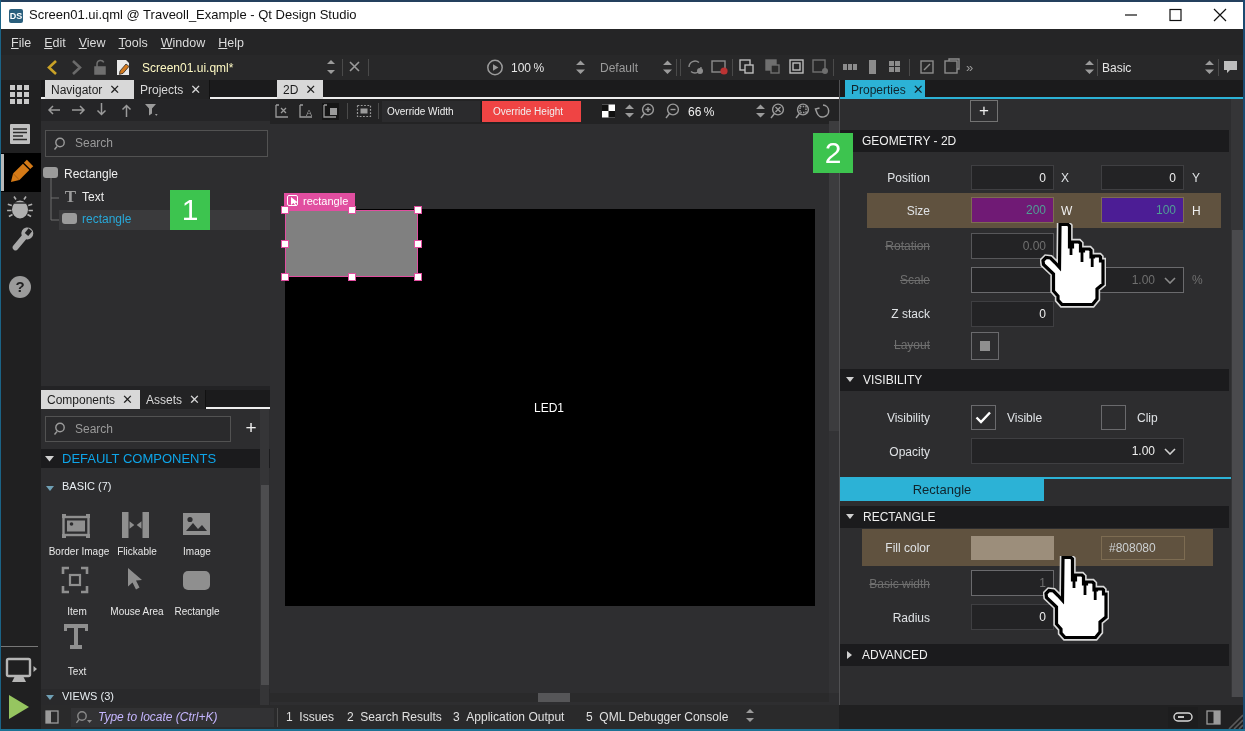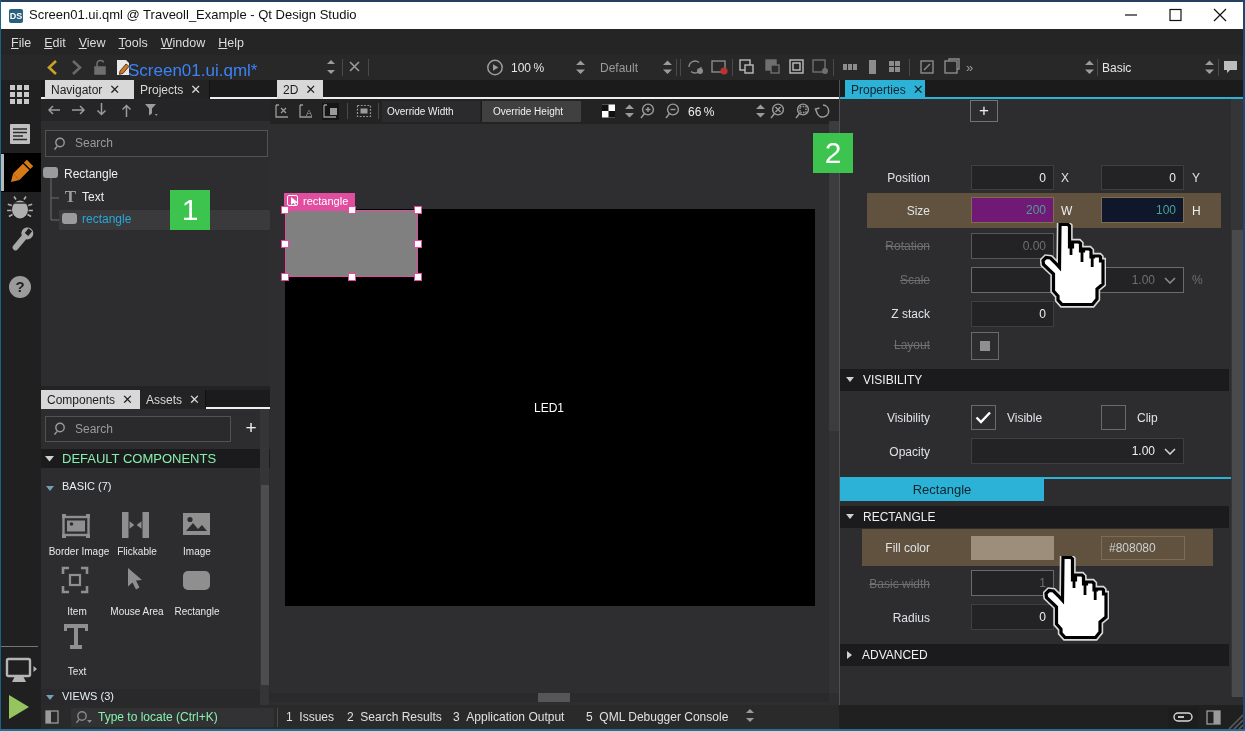--- a/index.html
+++ b/index.html
@@ -111,21 +111,21 @@
     <rect x="945" y="6" width="12" height="12"></rect>
     <path d="M949 6v-2h10v10h-2"></path>
   </g>
   <text x="966" y="17" fill="#9b9b9b" font-size="13">»</text>
   <path d="M1085 10l4.5-4.5 4.5 4.5z M1085 14.5l4.5 4.5 4.5-4.5z" fill="#9b9b9b"></path>
   <rect x="1097" y="4" width="1" height="17" fill="#4a4a4a"></rect>
   <path d="M1205 10l4.5-4.5 4.5 4.5z M1205 14.5l4.5 4.5 4.5-4.5z" fill="#9b9b9b"></path>
   <rect x="1218" y="4" width="1" height="17" fill="#4a4a4a"></rect>
   <path d="M1224 6h13v9h-7l-3 3v-3h-3z" fill="#bdbdbd"></path>
 </svg>
-<div class="abs" style="left:128px;top:61px;color:#3b82f6;font-size:17px;">Screen01.ui.qml*</div>
+<div class="abs" style="left:142px;top:61px;color:#fef9c3;font-size:12px;">Screen01.ui.qml*</div>
 <div class="abs" style="left:511px;top:61px;color:#e6e6e6;font-size:12px;">100 %</div>
 <div class="abs" style="left:600px;top:61px;color:#9b9b9b;font-size:12px;">Default</div>
 <div class="abs" style="left:1102px;top:61px;color:#e6e6e6;font-size:12px;">Basic</div>
 
 <div class="abs" style="left:0;top:80px;width:41px;height:649px;background:#202021;"></div>
 <svg class="abs" style="left:0;top:80px;" width="41" height="649" viewBox="0 0 41 649">
 
   <g fill="#c8c8c8">
     <rect x="10" y="5" width="5" height="5"></rect>
         <rect x="17" y="5" width="5" height="5"></rect>
@@ -226,21 +226,21 @@
   <svg class="abs" style="left:12px;top:31px;" width="16" height="16" viewBox="0 0 16 16">
     <circle cx="7" cy="6.5" r="4.2" stroke="#9b9b9b" stroke-width="1.4" fill="none"></circle>
     <path d="M4 10.5l-2.5 3" stroke="#9b9b9b" stroke-width="1.4"></path>
   </svg>
   <div class="abs" style="left:34px;top:32px;color:#9a9a9a;font-size:12px;">Search</div>
   <div class="abs" style="left:199px;top:26px;width:22px;height:26px;color:#eee;font-size:19px;text-align:center;line-height:24px;">+</div>
   <div class="abs" style="left:0;top:59px;width:229px;height:19px;background:#1b1b1d;"></div>
   <svg class="abs" style="left:4px;top:66px;" width="10" height="6" viewBox="0 0 10 6">
         <path d="M0 0h9l-4.5 5.5z" fill="#d0d0d0"></path>
       </svg>
-  <div class="abs" style="left:21px;top:61px;color:#86efac;font-size:13px;">DEFAULT COMPONENTS</div>
+  <div class="abs" style="left:21px;top:61px;color:#0ea5e9;font-size:13px;">DEFAULT COMPONENTS</div>
   <svg class="abs" style="left:5px;top:96px;" width="9" height="6" viewBox="0 0 9 6">
         <path d="M0 0h8l-4 5z" fill="#6fa0b5"></path>
       </svg>
   <div class="abs" style="left:21px;top:90px;color:#e8eef2;font-size:11px;">BASIC (7)</div>
 
   <svg class="abs" style="left:0;top:118px;" width="229" height="175" viewBox="0 0 229 175">
     <g fill="#8f8f8f">
 
       <g transform="translate(21,6)">
         <path d="M0 0h4v4h-4z M24 0h4v4h-4z M0 20h4v4h-4z M24 20h4v4h-4z"></path>
@@ -334,21 +334,21 @@
       <circle cx="508" cy="10.5" r="5.4"></circle>
           <path d="M504.5 14.5l-3.5 4.5"></path>
       <path d="M505.5 8l5 5M510.5 8l-5 5"></path>
       <circle cx="533" cy="10.5" r="5.4"></circle>
           <path d="M529.5 14.5l-3.5 4.5"></path>
       <rect x="530" y="7.5" width="6" height="6" stroke-dasharray="1.5 1.2"></rect>
       <path d="M553 6a6 6 0 1 1-6 8M547 14l-1.5-4 4-1" stroke-width="1.5"></path>
     </g>
   </svg>
   <div class="abs" style="left:112px;top:21px;width:98px;height:21px;background:#2b2b2d;color:#f0f0f0;font-size:10px;line-height:21px;padding-left:5px;box-sizing:border-box;">Override Width</div>
-  <div class="abs" style="left:211px;top:21px;width:100px;height:21px;background:#404040;color:#f0f0f0;font-size:10px;line-height:21px;padding-left:11px;box-sizing:border-box;border-left:1px solid #1b1b1c;">Override Height</div>
+  <div class="abs" style="left:211px;top:21px;width:100px;height:21px;background:#ef4444;color:#f0f0f0;font-size:10px;line-height:21px;padding-left:11px;box-sizing:border-box;border-left:1px solid #1b1b1c;">Override Height</div>
   <div class="abs" style="left:418px;top:25px;color:#f0f0f0;font-size:12px;">66 %</div>
 
   <div class="abs" style="left:15px;top:129px;width:530px;height:397px;background:#000;"></div>
   <div class="abs" style="left:264px;top:321px;color:#fff;font-size:12px;">LED1</div>
 
   <div class="abs" style="left:15px;top:130px;width:133px;height:67px;background:#808080;border:1.5px solid #e14ea0;box-sizing:border-box;"></div>
 
   <div class="abs" style="left:14px;top:113px;width:71px;height:17px;background:#e14ea0;"></div>
   <div class="abs" style="left:17px;top:115px;width:11px;height:11px;border:1.4px solid #ffffff;border-radius:2px;box-sizing:border-box;"></div>
   <svg class="abs" style="left:20px;top:117px;" width="9" height="9" viewBox="0 0 9 9">
@@ -374,32 +374,35 @@
   <div class="abs" style="left:0;top:613px;width:559px;height:9px;background:#2a2a2b;"></div>
   <div class="abs" style="left:268px;top:613px;width:32px;height:9px;background:#565658;"></div>
 </div>
 
 <div class="abs" style="left:839px;top:80px;width:404px;height:625px;background:#2d2d2f;"></div>
 <div class="abs" style="left:839px;top:80px;width:404px;height:625px;overflow:hidden;border-left:1px solid #515153;box-sizing:border-box;">
   <div class="abs" style="left:0;top:0;width:404px;height:17px;background:#1b1b1c;"></div>
   <div class="abs" style="left:0;top:17px;width:404px;height:2px;background:#2cb2d6;"></div>
   <div class="tab" style="left:5px;width:80px;background:#2cb2d6;color:#10242c;">Properties<span class="x">✕</span></div>
   <div class="abs" style="left:130px;top:20px;width:28px;height:22px;border:1px solid #737373;box-sizing:border-box;color:#eee;font-size:17px;text-align:center;line-height:20px;">+</div>
+  <div class="hdr" style="top:50px;">
+        <span style="margin-left:22px;">GEOMETRY - 2D</span>
+      </div>
 
   <div class="lbl" style="top:91px;left:0;">Position</div>
   <div class="inp" style="left:131px;top:85px;width:83px;height:25px;">0</div>
   <div class="abs" style="left:221px;top:91px;color:#dfe2e5;font-size:12px;">X</div>
   <div class="inp" style="left:261px;top:85px;width:83px;height:25px;">0</div>
   <div class="abs" style="left:352px;top:91px;color:#dfe2e5;font-size:12px;">Y</div>
 
   <div class="abs" style="left:27px;top:113px;width:354px;height:35px;background:#60523f;"></div>
   <div class="lbl" style="top:124px;left:0;">Size</div>
   <div class="inp" style="left:131px;top:117px;width:83px;height:26px;background:#701a75;border-color:#7d6c52;color:#4f9e94;">200</div>
   <div class="abs" style="left:221px;top:124px;color:#f0f0f0;font-size:12px;">W</div>
-  <div class="inp" style="left:261px;top:117px;width:83px;height:26px;background:#0f172a;border-color:#7d6c52;color:#4f9e94;">100</div>
+  <div class="inp" style="left:261px;top:117px;width:83px;height:26px;background:#4c1d95;border-color:#7d6c52;color:#4f9e94;">100</div>
   <div class="abs" style="left:352px;top:124px;color:#f0f0f0;font-size:12px;">H</div>
 
   <div class="lbl dis" style="top:159px;left:0;">Rotation</div>
   <div class="inp" style="left:131px;top:153px;width:83px;height:26px;border-color:#57575a;color:#6f6f6f;">0.00</div>
 
   <div class="lbl dis" style="top:193px;left:0;">Scale</div>
   <div class="inp" style="left:131px;top:187px;width:213px;height:26px;border-color:#6a6a6d;color:#6f6f6f;justify-content:flex-end;">1.00<svg style="margin-left:9px;" width="12" height="7" viewBox="0 0 12 7">
           <path d="M1 1l5 5 5-5" stroke="#8a8a8a" stroke-width="1.6" fill="none"></path>
         </svg></div>
   <div class="abs" style="left:352px;top:193px;color:#6f6f6f;font-size:12px;">%</div>
@@ -484,21 +487,21 @@
   </g>
   <g>
     <rect x="1166" y="6" width="13" height="13" fill="none" stroke="#9b9b9b" stroke-width="1.3"></rect>
     <rect x="1172.5" y="6" width="6.5" height="13" fill="#9b9b9b"></rect>
   </g>
   <g stroke="#5a5a5a" stroke-width="1.6">
     <path d="M1188 24l14-14M1193 24l9-9M1198 24l4-4"></path>
   </g>
   <path d="M705 8l4-4 4 4z M705 13l4 4 4-4z" fill="#9b9b9b"></path>
 </svg>
-<div class="abs" style="left:98px;top:710px;color:#86efac;font-size:12px;">Type to locate (Ctrl+K)</div>
+<div class="abs" style="left:98px;top:710px;color:#c4b5fd;font-size:12px;font-style:italic;">Type to locate (Ctrl+K)</div>
 <div class="abs" style="left:286px;top:710px;color:#e0e0e0;font-size:12px;">1&nbsp;&nbsp;Issues</div>
 <div class="abs" style="left:347px;top:710px;color:#e0e0e0;font-size:12px;">2&nbsp;&nbsp;Search Results</div>
 <div class="abs" style="left:453px;top:710px;color:#e0e0e0;font-size:12px;">3&nbsp;&nbsp;Application Output</div>
 <div class="abs" style="left:586px;top:710px;color:#e0e0e0;font-size:12px;">5&nbsp;&nbsp;QML Debugger Console</div>
 
 <div class="abs" style="left:170px;top:190px;width:40px;height:40px;background:#3dc44f;color:#fff;font-size:30px;text-align:center;line-height:40px;">1</div>
 <div class="abs" style="left:813px;top:133px;width:40px;height:40px;background:#3dc44f;color:#fff;font-size:30px;text-align:center;line-height:40px;">2</div>
 <svg class="abs" style="left:1040px;top:223px;" width="66" height="88" viewBox="0 0 66 88">
   <path d="M20 1.5 L28 1.5 L29.5 3 L29.5 24 L32.5 24 L32.5 19 L39 19 L40.5 20.5 L40.5 28 L43.5 28 L43.5 26 L49.5 26 L51 27.5 L51 34 L53.5 34 L53.5 33 L59.5 33 L60.5 34 L60.5 38 L63 38 L63 61 L57 66 L57 76 L52.5 81.5 L22 81.5 L18 77 L18 73 L13.5 68 L13.5 51 L3.5 41.5 L3 37.5 L6 34.5 L10.5 35 L15 39.5 L19.5 44.5 Z" fill="none" stroke="#d9d9d9" stroke-width="6.4" stroke-linejoin="miter"></path>
   <path d="M20 1.5 L28 1.5 L29.5 3 L29.5 24 L32.5 24 L32.5 19 L39 19 L40.5 20.5 L40.5 28 L43.5 28 L43.5 26 L49.5 26 L51 27.5 L51 34 L53.5 34 L53.5 33 L59.5 33 L60.5 34 L60.5 38 L63 38 L63 61 L57 66 L57 76 L52.5 81.5 L22 81.5 L18 77 L18 73 L13.5 68 L13.5 51 L3.5 41.5 L3 37.5 L6 34.5 L10.5 35 L15 39.5 L19.5 44.5 Z" fill="#fff" stroke="#000" stroke-width="3.2" stroke-linejoin="miter"></path>

